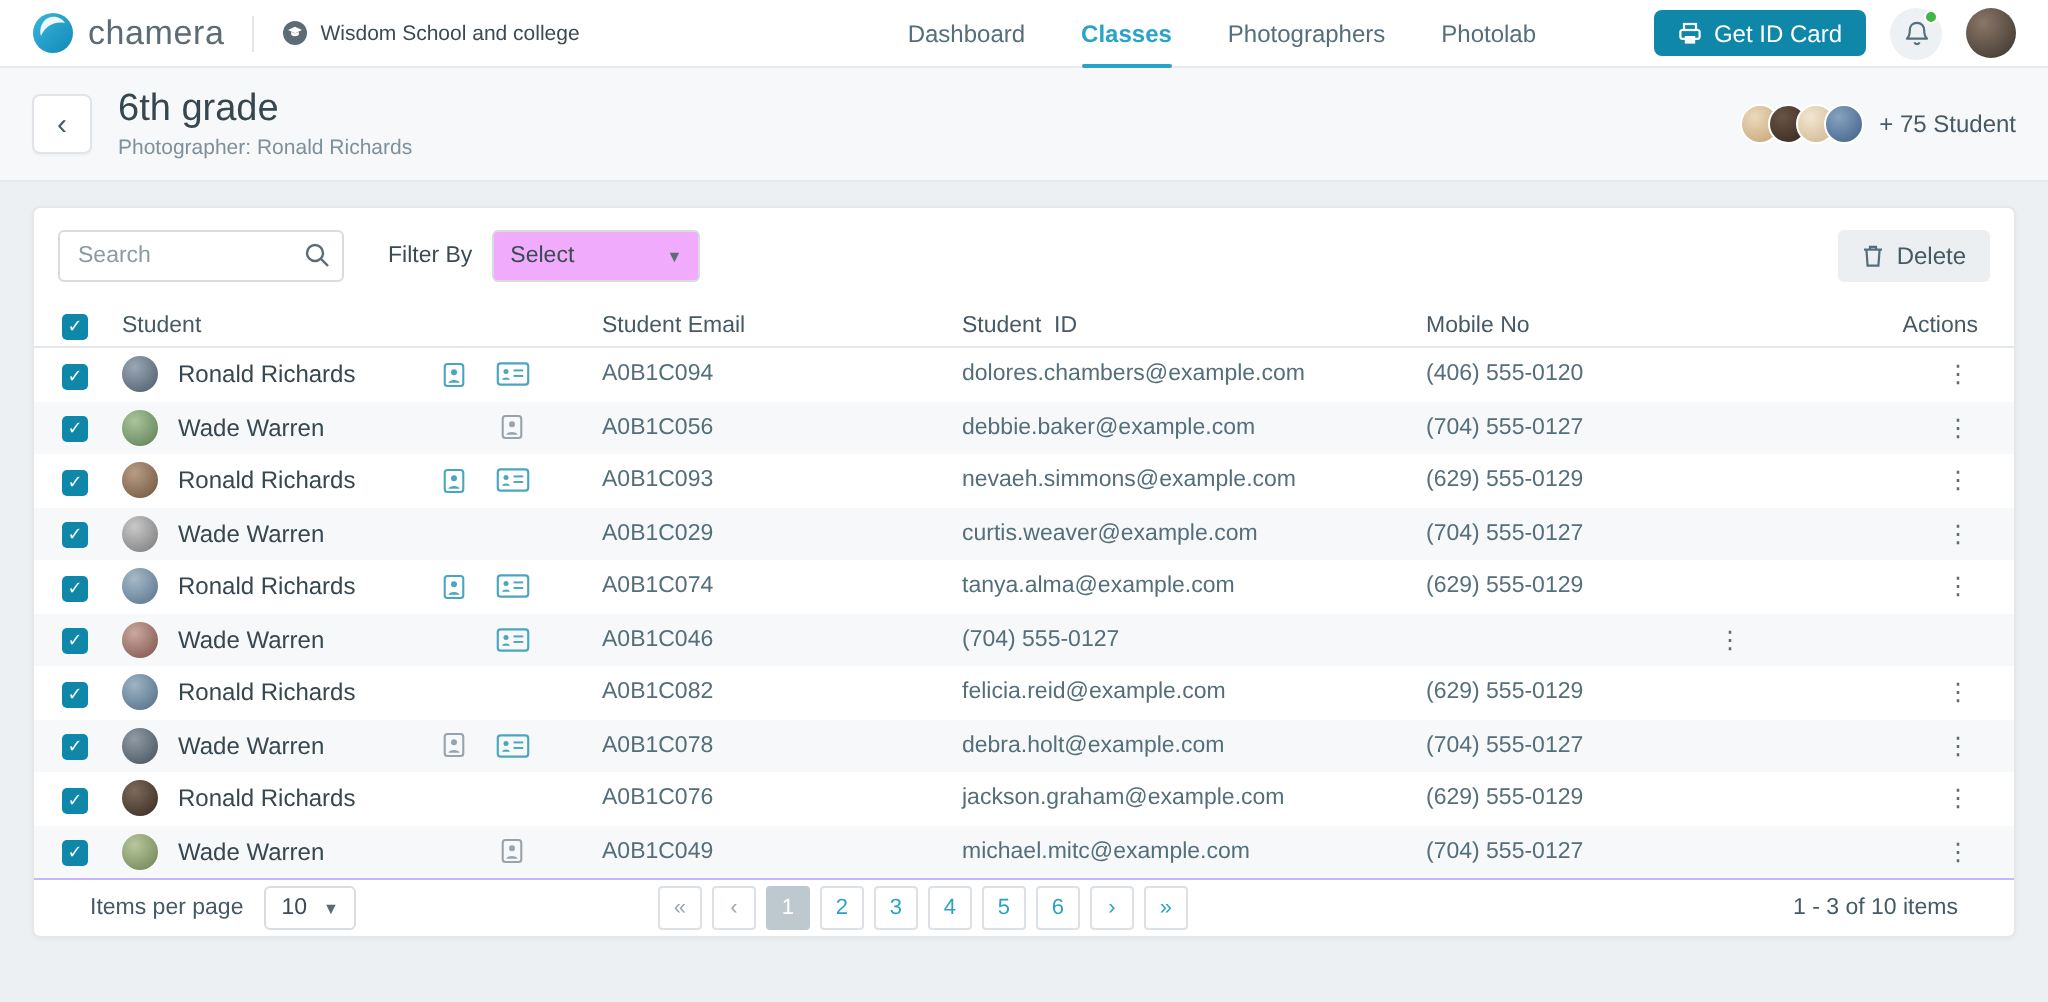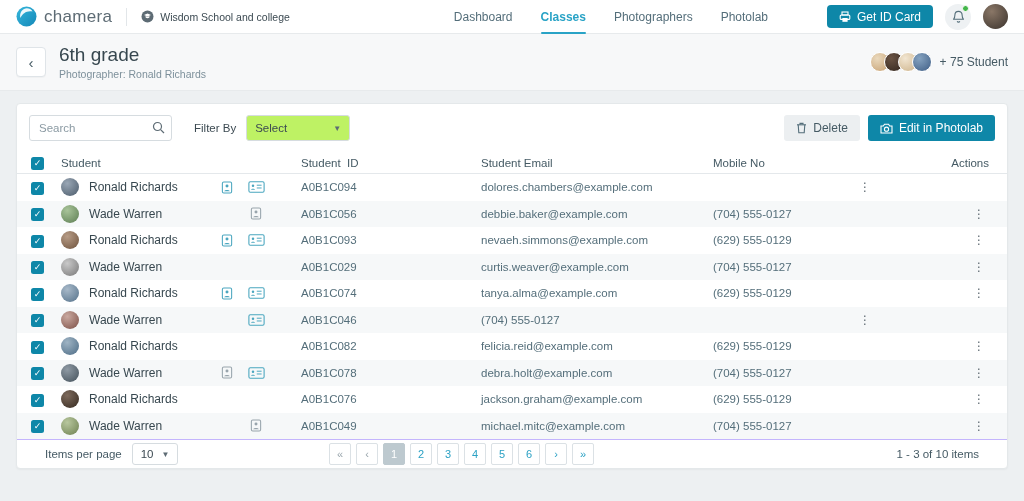--- a/index.html
+++ b/index.html
@@ -73,21 +73,21 @@
   .search-box { position:relative; }
   .search-box input {
     width:143px; height:26px; border:1px solid #d6dce0; border-radius:3px;
     padding:0 26px 0 9px; font-family:inherit; font-size:11.5px; color:#455a64; outline:none;
   }
   .search-box input::placeholder { color:#8b9aa3; }
   .search-icon { position:absolute; right:7px; top:6px; }
   .filter-label { margin-left:22px; font-size:11.5px; color:#3c4a52; }
   .select {
     display:flex; align-items:center; justify-content:space-between;
-    border:1px solid #d6dce0; border-radius:3px; background:#bef264;
+    border:1px solid #d6dce0; border-radius:3px; background:#f0abfc;
     height:26px; padding:0 8px; cursor:pointer; color:#3c4a52; font-size:11.5px;
   }
   .filter-select { width:104px; margin-left:10px; }
   .caret { font-size:8px; color:#5d6b74; margin-left:8px; }
   .toolbar-right { margin-left:auto; display:flex; align-items:center; gap:8px; }
   .btn-light { background:#eceff1; color:#455a64; height:26px; padding:0 12px; border-radius:3px; }
   .btn-edit { height:26px; padding:0 12px; border-radius:3px; }
   
   .grid-cols {
     display:grid;
@@ -228,37 +228,28 @@
       <button class="btn btn-light">
         <span>
           <svg width="11" height="12" viewBox="0 0 11 12" fill="none" stroke="#546e7a" stroke-width="1.1">
             <line x1="1" y1="2.8" x2="10" y2="2.8"></line>
               <path d="M4 2.6V1.4h3v1.2"></path>
             <path d="M2.2 2.8l.6 8h5.4l.6-8"></path>
           </svg>
         </span>
         <span>Delete</span>
       </button>
-      <button class="btn btn-primary btn-edit">
-        <span>
-          <svg width="13" height="11" viewBox="0 0 13 11" fill="none" stroke="#fff" stroke-width="1.1">
-            <path d="M1 3h2.3L4.5 1.3h4L9.7 3H12v7H1z"></path>
-              <circle cx="6.5" cy="6.2" r="2.1"></circle>
-          </svg>
-        </span>
-        <span>Edit in Photolab</span>
-      </button>
     </div>
   </div>
 
   <div class="thead grid-cols">
     <div><span class="checkbox">✓</span></div>
     <div class="th">Student</div>
+    <div class="th">Student Email</div>
     <div class="th">Student  ID</div>
-    <div class="th">Student Email</div>
     <div class="th">Mobile No</div>
     <div class="th c-actions">Actions</div>
   </div>
 
   <div id="tbody">
   <div class="trow grid-cols">
     <div><span class="checkbox">✓</span></div>
     <div class="c-student">
       <span class="avatar row-avatar" style="background: radial-gradient(circle at 35% 30%, rgb(154, 167, 181), rgb(74, 90, 106));"></span>
       <span class="name">Ronald Richards</span>
@@ -274,20 +265,21 @@
               <rect x="1" y="1.6" width="17" height="11.8" rx="1.6" fill="none" stroke="currentColor" stroke-width="1.2"></rect>
               <circle cx="5.6" cy="6.1" r="1.4" fill="currentColor"></circle>
               <path d="M3.4 10.7c.4-1.6 4-1.6 4.4 0z" fill="currentColor"></path>
               <line x1="9.8" y1="5.5" x2="15.2" y2="5.5" stroke="currentColor" stroke-width="1.1"></line>
               <line x1="9.8" y1="8.6" x2="15.2" y2="8.6" stroke="currentColor" stroke-width="1.1"></line>
             </svg>
           </span>
     </div>
     <div class="c-id">A0B1C094</div>
     <div class="c-email">dolores.chambers@example.com</div>
+    <div class="c-mobile">(406) 555-0120</div>
     <div class="c-actions"><span class="kebab">⋮</span></div>
   </div>
 
   <div class="trow grid-cols">
     <div><span class="checkbox">✓</span></div>
     <div class="c-student">
       <span class="avatar row-avatar" style="background: radial-gradient(circle at 35% 30%, rgb(169, 196, 154), rgb(92, 125, 82));"></span>
       <span class="name">Wade Warren</span>
       <span class="slot slot1"></span>
       <span class="slot slot2 gray">

